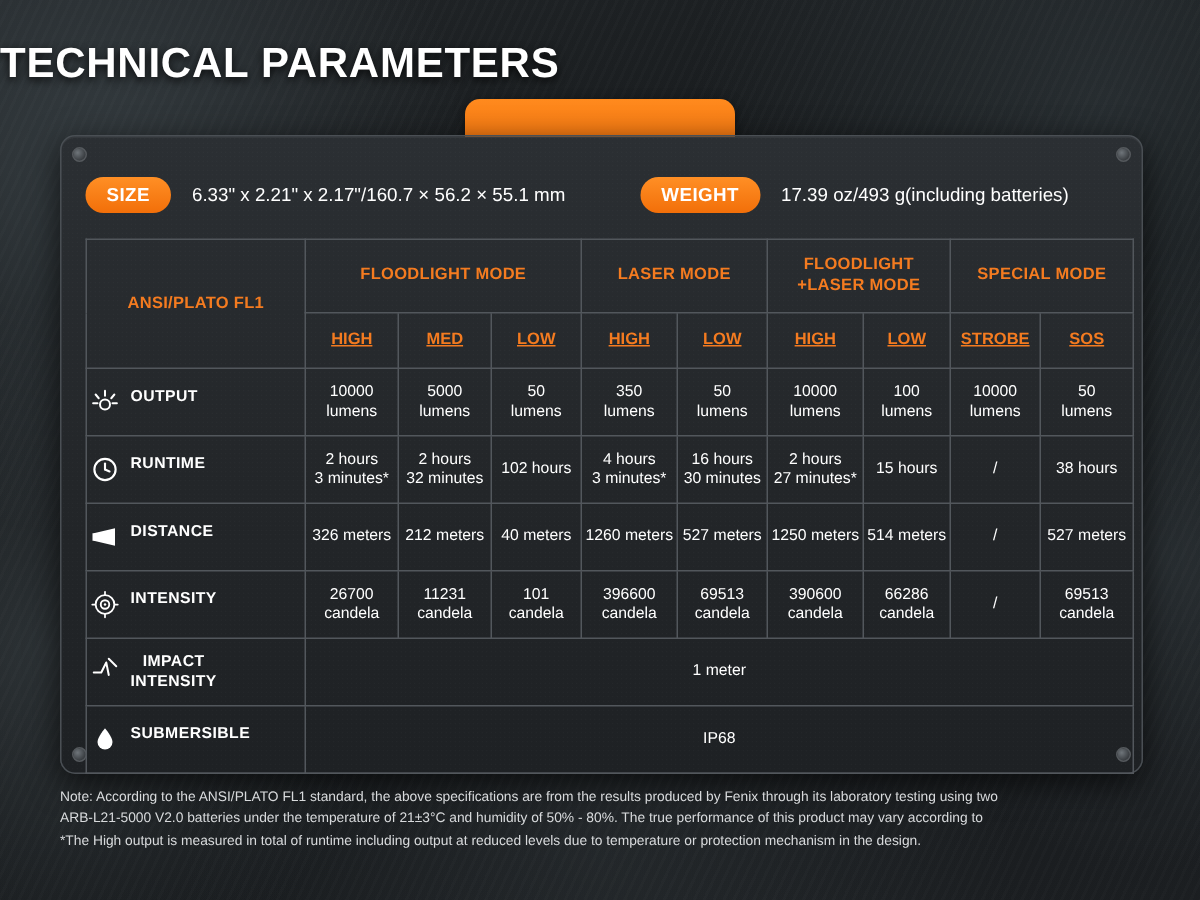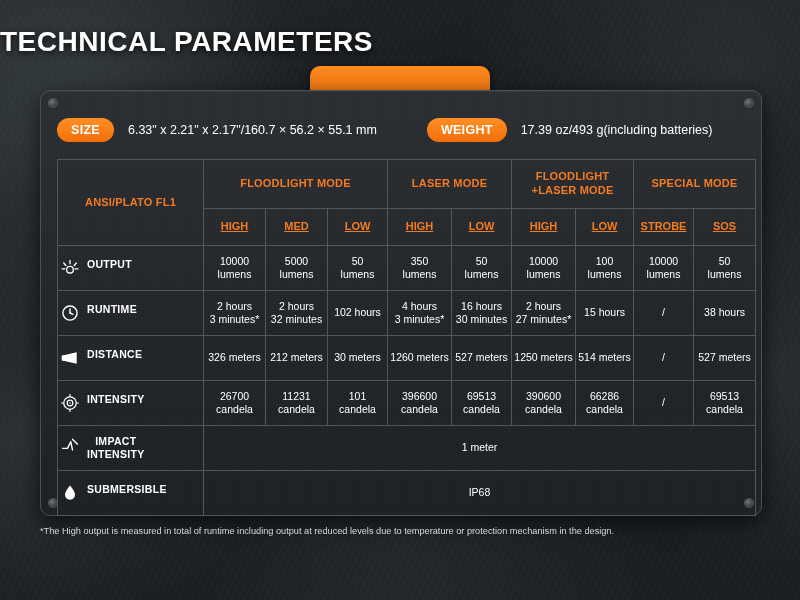--- a/index.html
+++ b/index.html
@@ -323,21 +323,21 @@
                 <svg viewBox="0 0 24 24" width="20" height="20">
                   <polygon points="3,9 3,15 20,19 20,5" fill="#ffffff"></polygon>
                   <rect x="2" y="9" width="3" height="6" fill="#ffffff"></rect>
                 </svg>
               </span>
               <span>DISTANCE</span>
             </span>
           </td>
           <td class="datacell">326 meters</td>
           <td class="datacell">212 meters</td>
-          <td class="datacell">30 meters</td>
+          <td class="datacell">40 meters</td>
           <td class="datacell">1260 meters</td>
           <td class="datacell">527 meters</td>
           <td class="datacell">1250 meters</td>
           <td class="datacell">514 meters</td>
           <td class="datacell">/</td>
           <td class="datacell">527 meters</td>
         </tr>
 
         <tr class="bodyrow">
           <td class="rowlabel">
@@ -398,16 +398,18 @@
               <span>SUBMERSIBLE</span>
             </span>
           </td>
           <td class="datacell" colspan="9">IP68</td>
         </tr>
       </tbody>
     </table>
   </div>
 
   <div class="note">
+    <div>Note: According to the ANSI/PLATO FL1 standard, the above specifications are from the results produced by Fenix through its laboratory testing using two</div>
+    <div>ARB-L21-5000 V2.0 batteries under the temperature of 21±3°C and humidity of 50% - 80%. The true performance of this product may vary according to</div>
     <div>*The High output is measured in total of runtime including output at reduced levels due to temperature or protection mechanism in the design.</div>
   </div>
 
 </div>
 
 </body></html>

